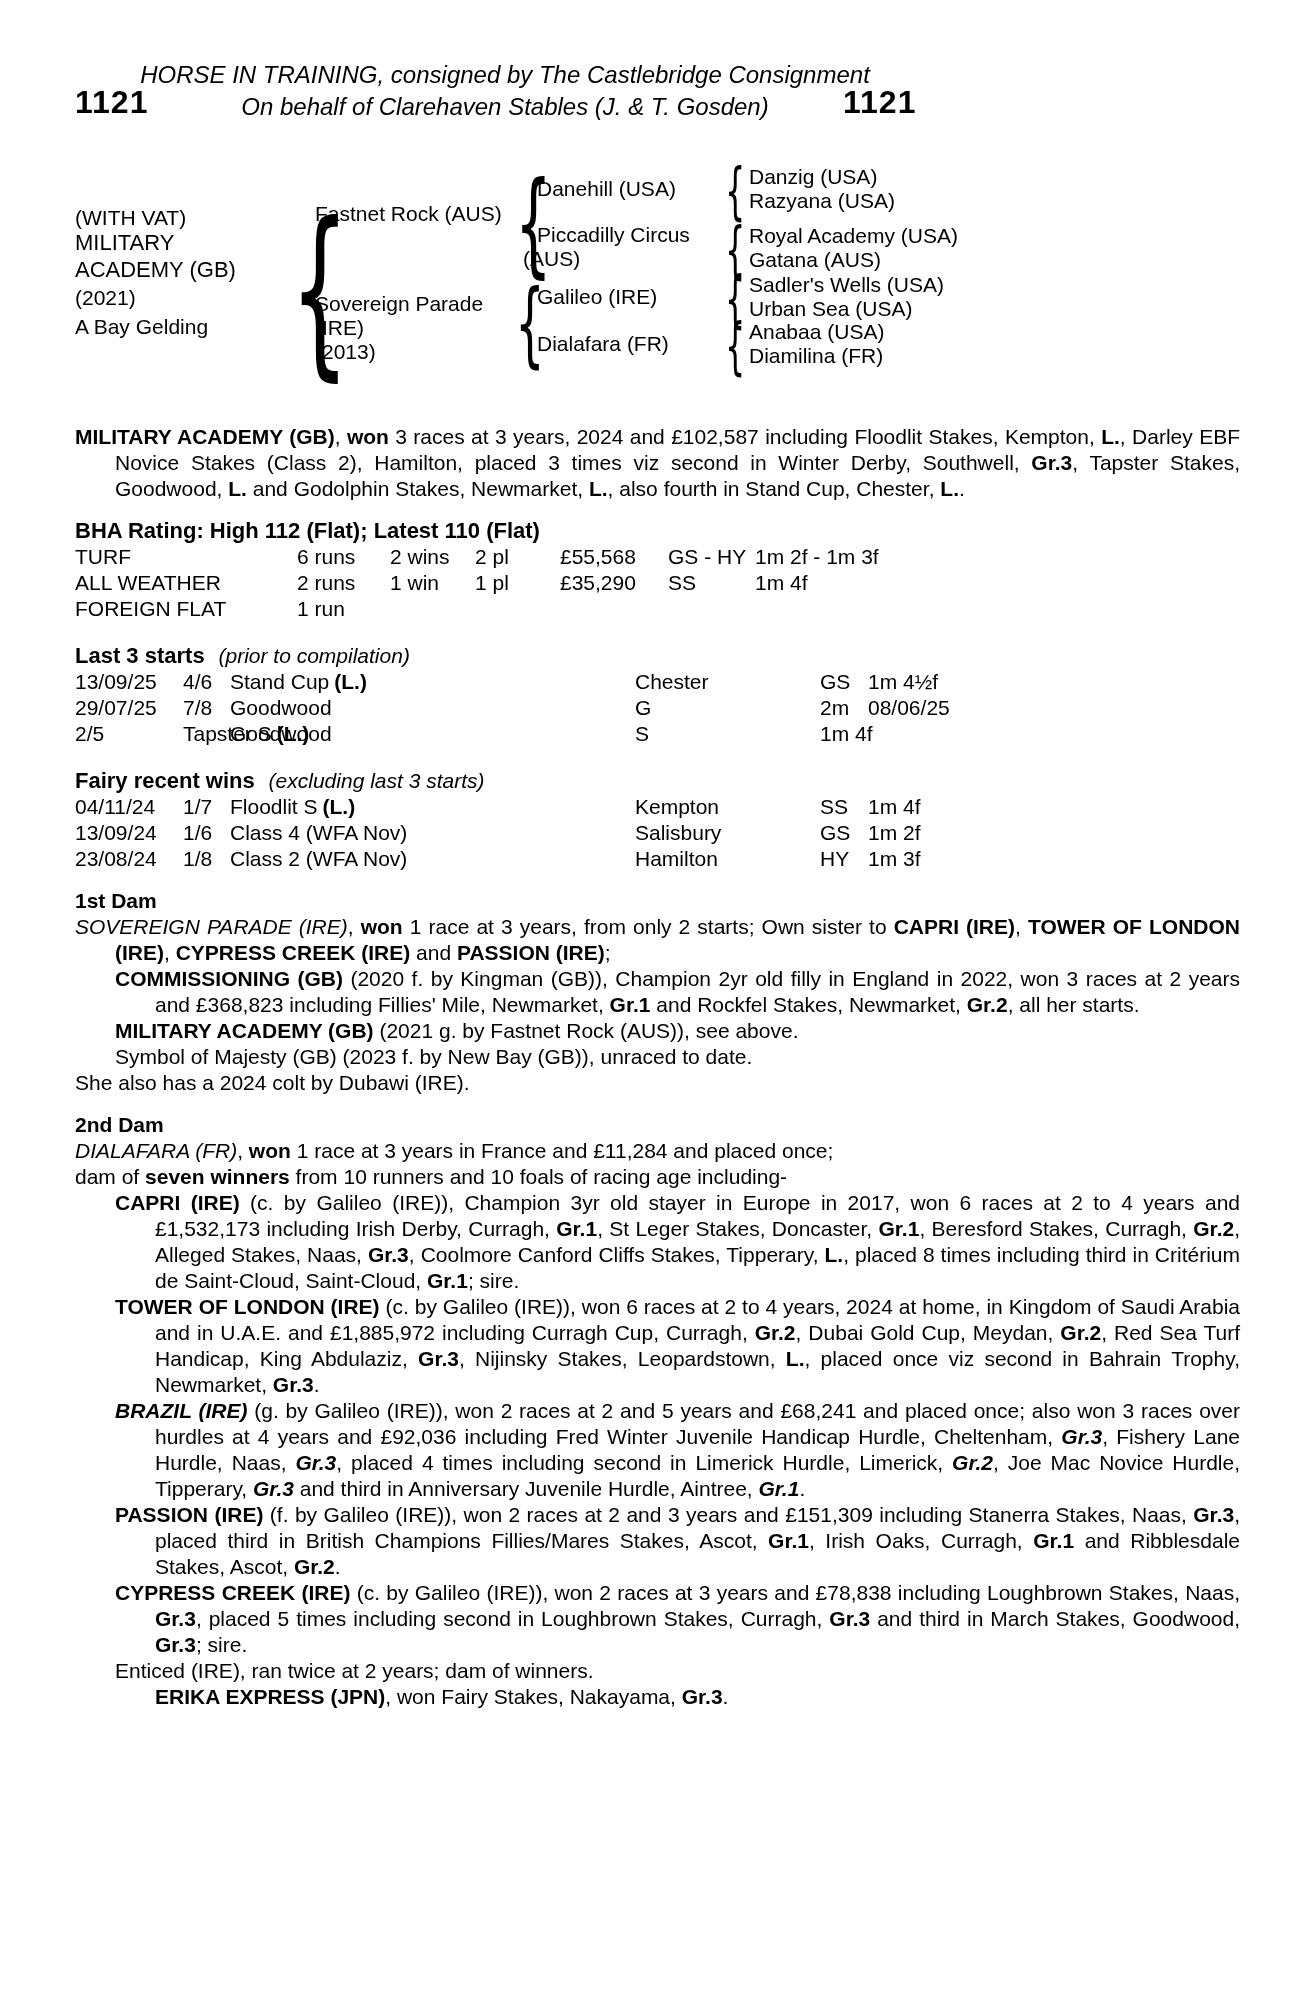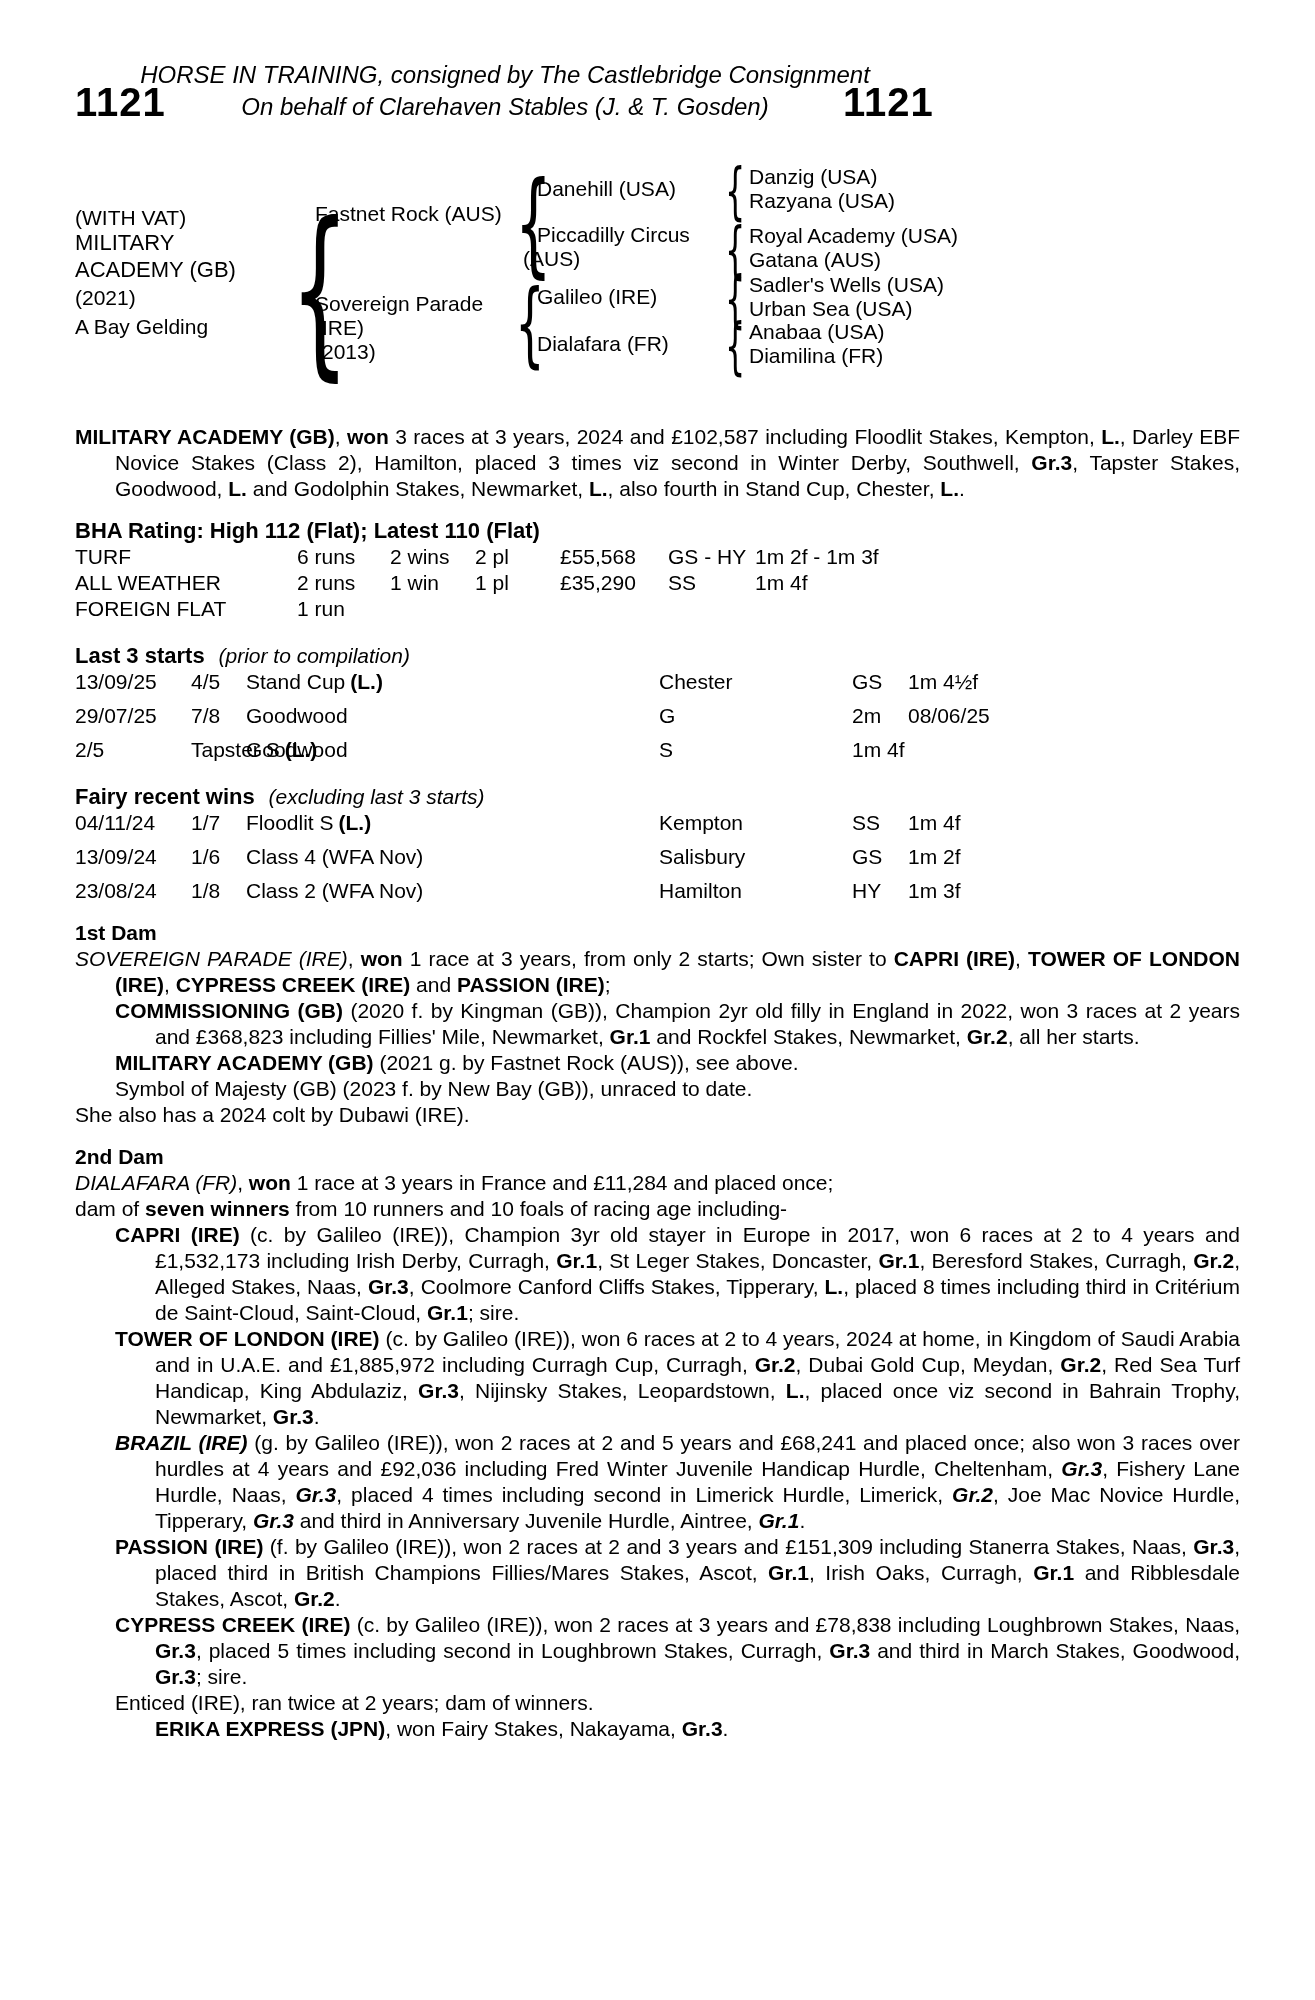--- a/index.html
+++ b/index.html
@@ -7,21 +7,21 @@
     width:1315px; height:2000px; background:#ffffff; color:#000000;
     font-family:"Liberation Sans", sans-serif; font-size:21px; line-height:26px;
     overflow:hidden;
   }
   .page { position:relative; padding:62px 0 0 75px; width:1165px; }
 
   
   .hdr { position:relative; height:64px; }
   .h1 { width:860px; text-align:center; font-style:italic; font-size:24px; line-height:26px; }
   .h2 { width:860px; text-align:center; font-style:italic; font-size:24px; line-height:26px; margin-top:6px; }
-  .lot { position:absolute; font-size:40px; font-weight:bold; line-height:36px; letter-spacing:1px; }
+  .lot { position:absolute; font-size:32px; font-weight:bold; line-height:36px; letter-spacing:1px; }
   .lot-left  { left:0;   top:22px; }
   .lot-right { left:768px; top:22px; }
 
   .stand { margin-top:14px; font-weight:bold; font-size:23px; line-height:26px; }
 
   
   .ped { position:relative; height:245px; margin-top:8px; margin-bottom:45px; }
   .pi { position:absolute; white-space:nowrap; line-height:24px; font-size:21px; }
   .pi.bb { font-weight:normal; font-size:22px; }
   .brace { position:absolute; line-height:1; transform-origin:left top; transform:scale(0.55,1.08); font-family:"DejaVu Sans",sans-serif; font-weight:400; }
@@ -39,21 +39,21 @@
 
   
   .sec-bha { margin-top:16px; }
   .bha-title { font-weight:bold; font-size:22px; }
   .bha-grid { display:grid; grid-template-columns:222px 93px 85px 85px 108px 87px auto; }
   .bha-grid > div { line-height:26px; white-space:nowrap; }
 
   .sec-form { margin-top:21px; }
   .form-title .t { font-weight:bold; font-size:22px; }
   .form-title .st { font-style:italic; margin-left:8px; }
-  .form-grid { display:grid; grid-template-columns:108px 47px 405px 185px 48px auto;gap:8px; }
+  .form-grid { display:grid; grid-template-columns:108px 47px 405px 185px 48px auto; }
   .form-grid > div { line-height:26px; white-space:nowrap; }
   .race .gr { font-weight:bold; margin-left:5px; }
 
   .sec-dam { margin-top:16px; }
   .dam-title { font-weight:bold; }
 </style>
 </head>
 <body>
 
 <div class="page">
@@ -136,21 +136,21 @@
     </div>
   </div>
 
   <div class="sec-form">
     <div class="form-title">
       <span class="t">Last 3 starts</span>
       <span class="st">(prior to compilation)</span>
     </div>
     <div class="form-grid">
       <div>13/09/25</div>
-      <div>4/5</div>
+      <div>4/6</div>
       <div class="race"><span>Stand Cup</span><span class="gr">(L.)</span></div>
       <div>Chester</div>
       <div>GS</div>
       <div>1m 4½f</div>
 
       <div>29/07/25</div>
       <div>7/8</div>
       <div>Goodwood</div>
       <div>G</div>
       <div>2m</div>

